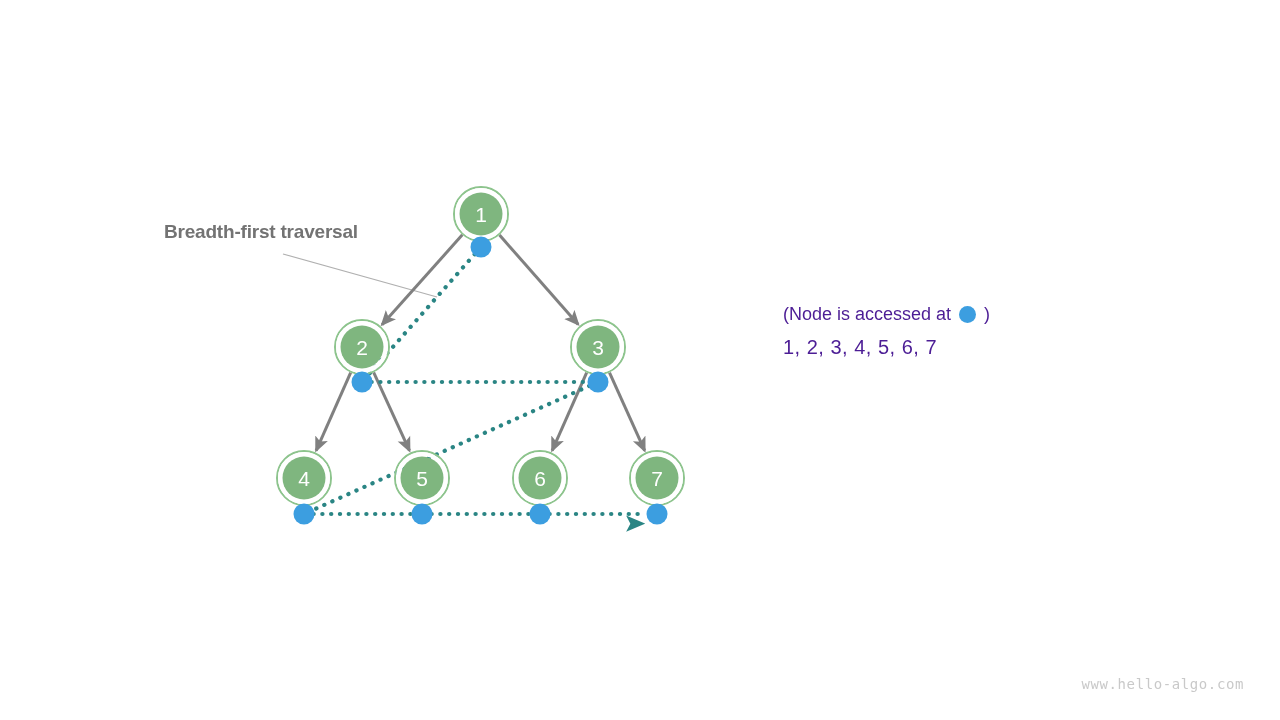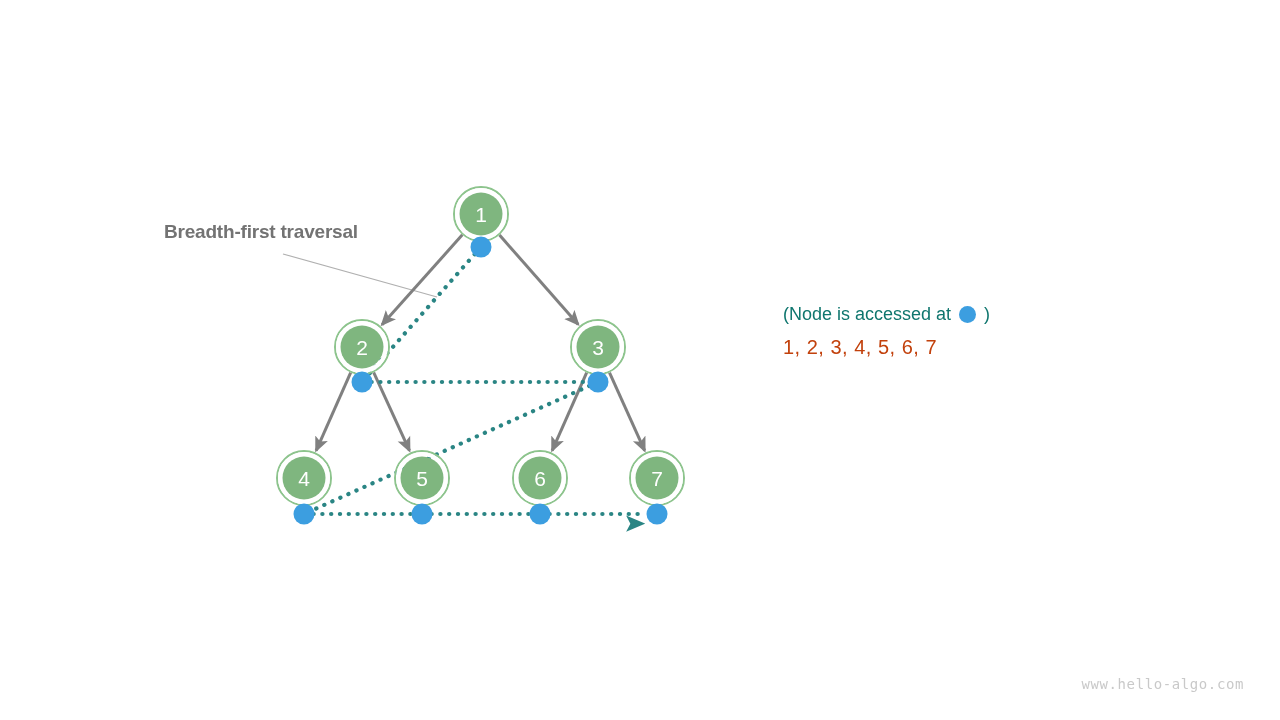--- a/index.html
+++ b/index.html
@@ -34,40 +34,40 @@
   .legend-title {
     font-size: 20px;
     font-weight: bold;
     color: #1f88d2;
     letter-spacing: -0.1px;
     margin: 0 0 10px 0;
     line-height: 22px;
   }
   .legend-sub {
     font-size: 18px;
-    color: #0f766e;
+    color: #4c1d95;
     line-height: 22px;
     margin: 0 0 10px 0;
     white-space: nowrap;
     display: flex;
     align-items: center;
   }
   .legend-sub .txt-a { margin-right: 8px; }
   .legend-sub .txt-b { margin-left: 8px; }
   .legend-dot {
     display: inline-block;
     width: 17px;
     height: 17px;
     border-radius: 50%;
     background: #3c9ee0;
     vertical-align: middle;
   }
   .legend-seq {
     font-size: 20px;
-    color: #c2410c;
+    color: #4c1d95;
     line-height: 24px;
     margin: 0;
     letter-spacing: 0.5px;
     white-space: nowrap;
   }
 
   
   .bfs-label {
     position: absolute;
     left: 164px;

